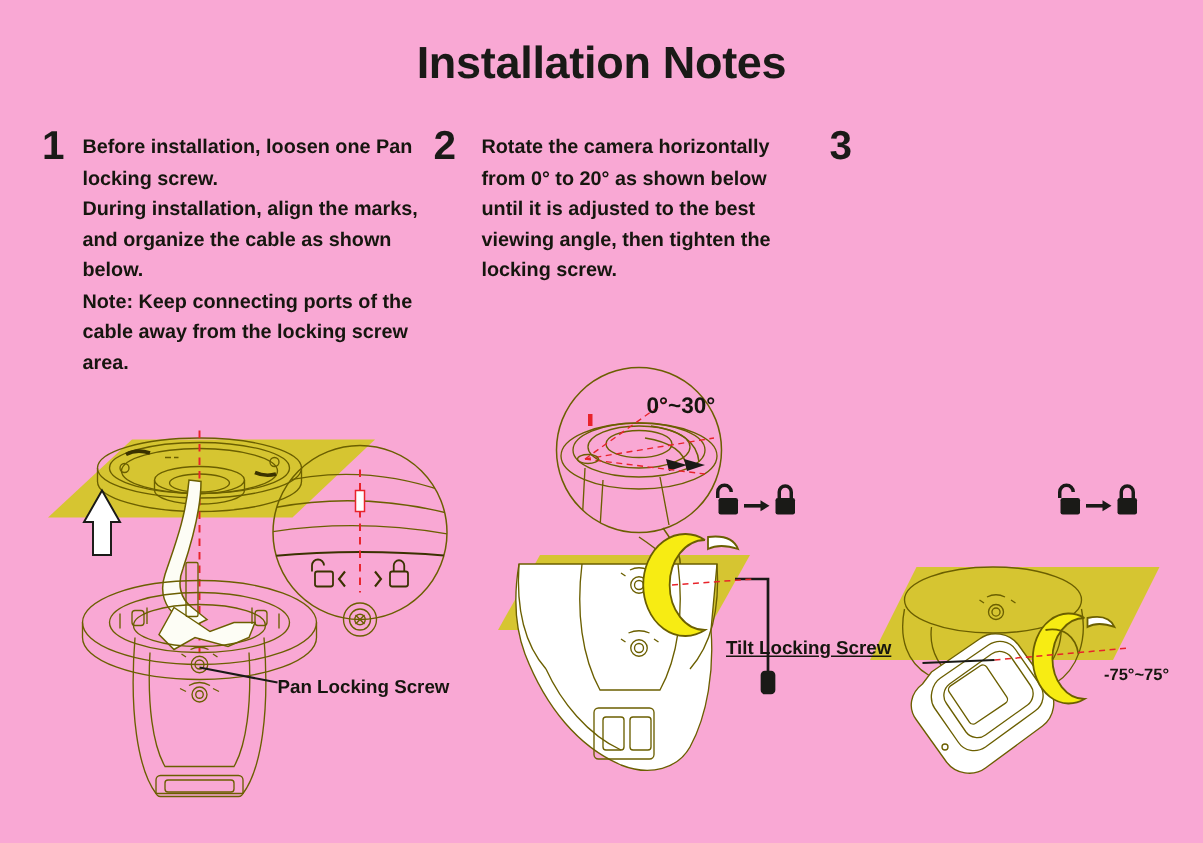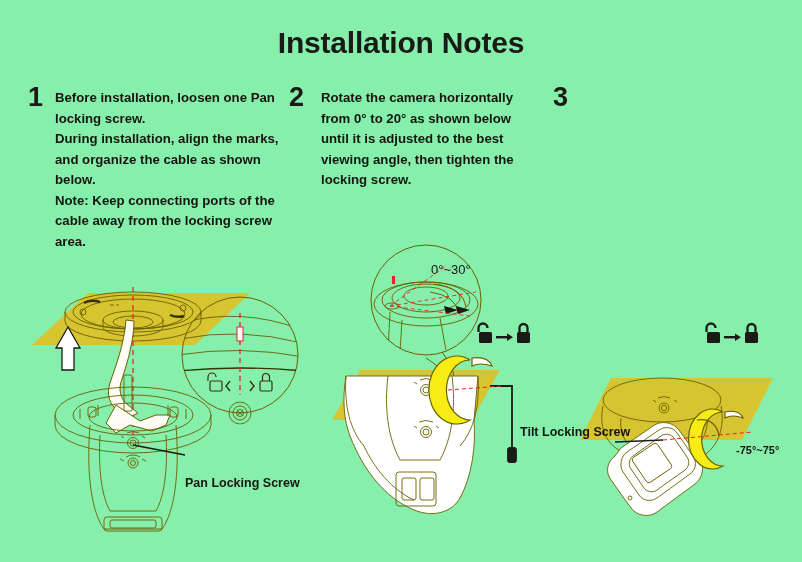--- a/index.html
+++ b/index.html
@@ -10,21 +10,21 @@
   body {
     width: 802px;
     height: 562px;
     overflow: hidden;
     font-family: "Liberation Sans", "DejaVu Sans", sans-serif;
   }
   #page {
     position: relative;
     width: 802px;
     height: 562px;
-    background: #86efac;
+    background: #f9a8d4;
   }
   
   .title {
     position: absolute;
     top: 26px;
     left: 0;
     width: 802px;
     text-align: center;
     font-size: 30px;
     font-weight: bold;
@@ -76,22 +76,22 @@
   .angle-label {
     position: absolute;
     font-size: 11px;
     font-weight: bold;
     color: #16160f;
     white-space: nowrap;
     margin-left: 8px;
   }
   .angle-label-sm {
     position: absolute;
-    font-size: 13px;
-    font-weight: normal;
+    font-size: 15px;
+    font-weight: bold;
     color: #16160f;
     white-space: nowrap;
   }
   .lockpair { position: absolute; }
 </style>
 </head>
 <body>
 
 <div id="page">
 
@@ -207,21 +207,21 @@
           <circle cx="220" cy="148" r="7"></circle>
           <circle cx="220" cy="148" r="3.5"></circle>
           <path d="M217,145 l6,6 M223,145 l-6,6"></path>
         </g>
       </g>
 
       <line x1="113" y1="180" x2="165" y2="190" stroke="#1a1a17" stroke-width="1.4"></line>
     </svg>
   </div>
 
-  <div class="callout" style="left:185px; top:476px;">Pan Locking Screw</div>
+  <div class="callout" style="left:185px; top:451px;">Pan Locking Screw</div>
 
   <div class="diagram" style="left:330px; top:240px;">
     <svg width="240" height="300" viewBox="0 0 240 300">
       <defs>
         <clipPath id="circ2">
             <circle cx="96" cy="60" r="55"></circle>
           </clipPath>
       </defs>
 
       <polygon points="2,180 30,130 170,130 142,180" fill="#d6c531"></polygon>
@@ -338,21 +338,21 @@
         <path d="M150,82 q14,-3 18,6 q-11,-4 -18,0 z" fill="#ffffff"></path>
         <path d="M122,90 C134,88 142,94 144,106"></path>
       </g>
 
       <line x1="88" y1="110" x2="178" y2="102" stroke="#e8232a" stroke-width="1" stroke-dasharray="4,3"></line>
 
       <line x1="88" y1="110" x2="40" y2="112" stroke="#1a1a17" stroke-width="1.4"></line>
     </svg>
   </div>
 
-  <div class="callout" style="left:520px; top:425px;">Tilt Locking Screw</div>
+  <div class="callout" style="left:484px; top:425px;text-decoration:underline;">Tilt Locking Screw</div>
 
   <div class="angle-label" style="left:728px; top:444px;">-75°~75°</div>
 
   <div class="lockpair" style="left:705px; top:322px;">
     <svg width="56" height="24" viewBox="0 0 56 24">
       <g fill="#1a1a17">
         <rect x="2" y="10" width="13" height="11" rx="1.5"></rect>
         <path d="M4,10 v-4 a4.5,4.5 0 0 1 9,0" fill="none" stroke="#1a1a17" stroke-width="2.3" transform="translate(-2.5,0)"></path>
       </g>
       <g fill="#1a1a17">

